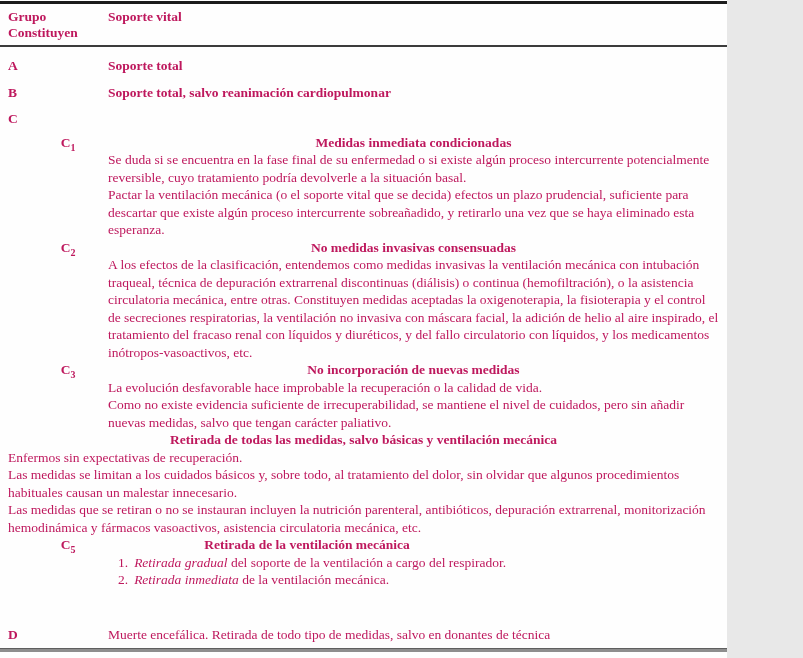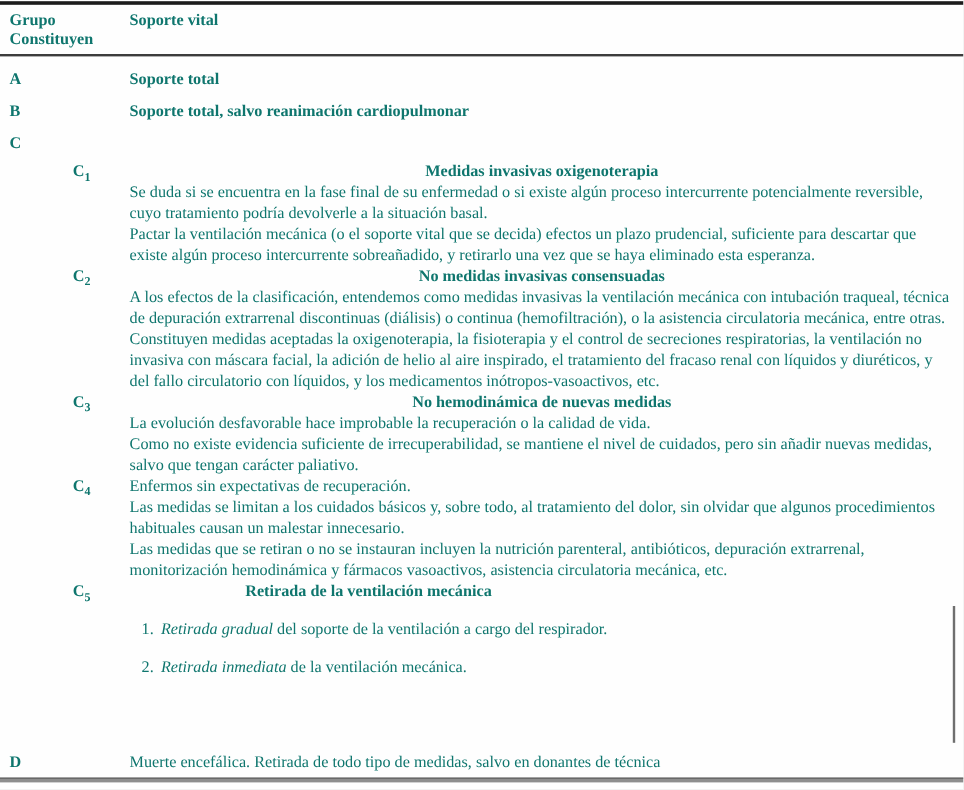--- a/index.html
+++ b/index.html
@@ -1,23 +1,23 @@
 <!DOCTYPE html>
 <html><head>
 <meta charset="utf-8">
 <style>
   * { margin:0; padding:0; box-sizing:border-box; }
   html,body { background:#e8e8e8; }
   .page {
     position:relative;
-    width:803px; height:658px;
+    width:727px; height:658px;
     background:#fefefe;
     font-family:"Liberation Serif", serif;
     font-size:13.5px;
-    color:#0f766e;
+    color:#be185d;
     overflow:hidden;
   }
   .inner { padding:0 8px; position:relative; }
   .rule { position:absolute; left:0; right:0; }
   .rule-top    { top:1px;   height:3px;   background:#1c1c1c; }
   .rule-header { top:45px;  height:1.5px; background:#3c3c3c; }
   .rule-bottom { top:648px; height:4px;   background:#8e8e8e; border-top:1px solid #5f5f5f; }
   .artifact-line { position:absolute; left:794px; top:505px; width:2px; height:114px; background:#6f6f6f; }
 
   .thead { display:flex; padding-top:9px; font-weight:bold; }
@@ -29,21 +29,21 @@
   .row { display:flex; line-height:17.5px; }
   .row-a { margin-top:0; }
   .row-b { margin-top:9px; }
   .row-c { margin-top:9px; }
   .row-sub-first { margin-top:6px; }
   .cell-label { width:100px; flex:0 0 100px; font-weight:bold; }
   .cell-label.sub { padding-left:20px;text-align:center; }
   .cell-label sub { font-size:10px; line-height:0; }
   .bold { font-weight:bold;text-align:center; }
   .cell-content p { line-height:17.5px; }
-  .list-item { padding-left:10px; line-height:17.5px;margin-top:14px; }
+  .list-item { padding-left:10px; line-height:17.5px; }
   .list-item .num { padding-right:6px; }
   .list-item .ital { font-style:italic; }
 
   .row-d { position:absolute; top:626px; left:8px; right:8px; display:flex; line-height:17.5px; }
 </style>
 </head>
 <body>
 
 <div class="page">
   <div class="rule rule-top"></div>
@@ -78,52 +78,50 @@
       <div class="row row-c">
         <div class="cell-label">C</div>
         <div class="cell-content"></div>
       </div>
 
       <div class="row row-sub-first">
         <div class="cell-label sub">
           <span>C</span><sub>1</sub>
         </div>
         <div class="cell-content">
-          <p class="bold">Medidas invasivas oxigenoterapia</p>
+          <p class="bold">Medidas inmediata condicionadas</p>
           <p>Se duda si se encuentra en la fase final de su enfermedad o si existe algún proceso intercurrente potencialmente reversible, cuyo tratamiento podría devolverle a la situación basal.</p>
           <p>Pactar la ventilación mecánica (o el soporte vital que se decida) efectos un plazo prudencial, suficiente para descartar que existe algún proceso intercurrente sobreañadido, y retirarlo una vez que se haya eliminado esta esperanza.</p>
         </div>
       </div>
 
       <div class="row">
         <div class="cell-label sub">
           <span>C</span><sub>2</sub>
         </div>
         <div class="cell-content">
           <p class="bold">No medidas invasivas consensuadas</p>
           <p>A los efectos de la clasificación, entendemos como medidas invasivas la ventilación mecánica con intubación traqueal, técnica de depuración extrarrenal discontinuas (diálisis) o continua (hemofiltración), o la asistencia circulatoria mecánica, entre otras. Constituyen medidas aceptadas la oxigenoterapia, la fisioterapia y el control de secreciones respiratorias, la ventilación no invasiva con máscara facial, la adición de helio al aire inspirado, el tratamiento del fracaso renal con líquidos y diuréticos, y del fallo circulatorio con líquidos, y los medicamentos inótropos-vasoactivos, etc.</p>
         </div>
       </div>
 
       <div class="row">
         <div class="cell-label sub">
           <span>C</span><sub>3</sub>
         </div>
         <div class="cell-content">
-          <p class="bold">No hemodinámica de nuevas medidas</p>
+          <p class="bold">No incorporación de nuevas medidas</p>
           <p>La evolución desfavorable hace improbable la recuperación o la calidad de vida.</p>
           <p>Como no existe evidencia suficiente de irrecuperabilidad, se mantiene el nivel de cuidados, pero sin añadir nuevas medidas, salvo que tengan carácter paliativo.</p>
         </div>
       </div>
 
       <div class="row">
-        <div class="cell-label sub">
-          <span>C</span><sub>4</sub>
-        </div>
         <div class="cell-content">
+          <p class="bold">Retirada de todas las medidas, salvo básicas y ventilación mecánica</p>
           <p>Enfermos sin expectativas de recuperación.</p>
           <p>Las medidas se limitan a los cuidados básicos y, sobre todo, al tratamiento del dolor, sin olvidar que algunos procedimientos habituales causan un malestar innecesario.</p>
           <p>Las medidas que se retiran o no se instauran incluyen la nutrición parenteral, antibióticos, depuración extrarrenal, monitorización hemodinámica y fármacos vasoactivos, asistencia circulatoria mecánica, etc.</p>
         </div>
       </div>
 
       <div class="row">
         <div class="cell-label sub">
           <span>C</span><sub>5</sub>
         </div>

